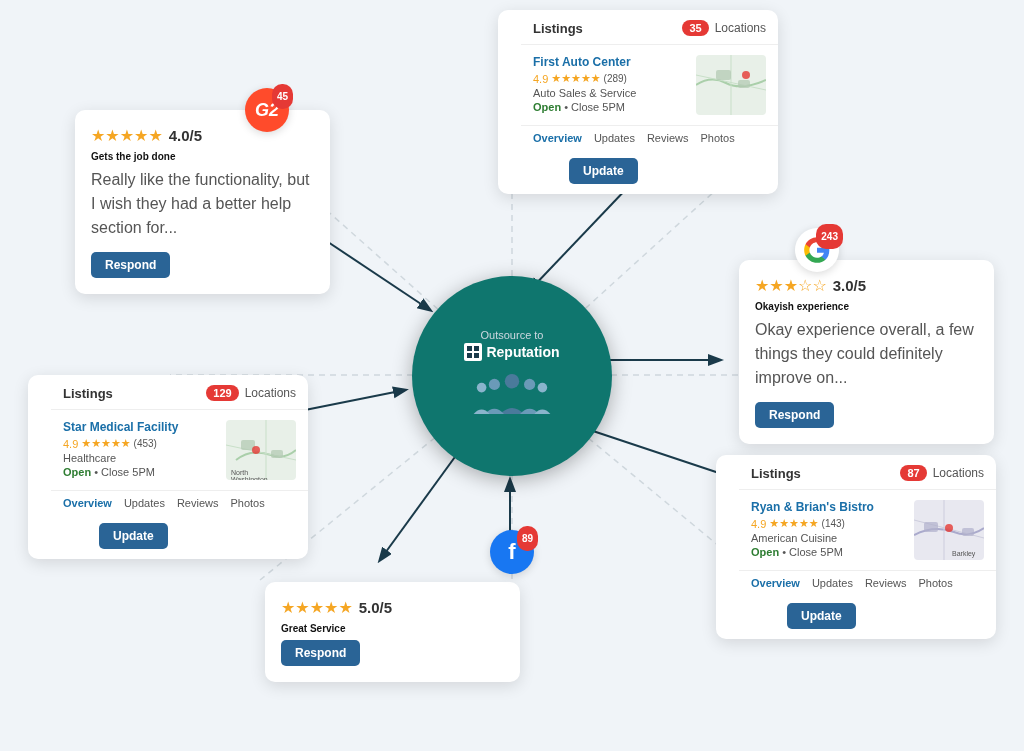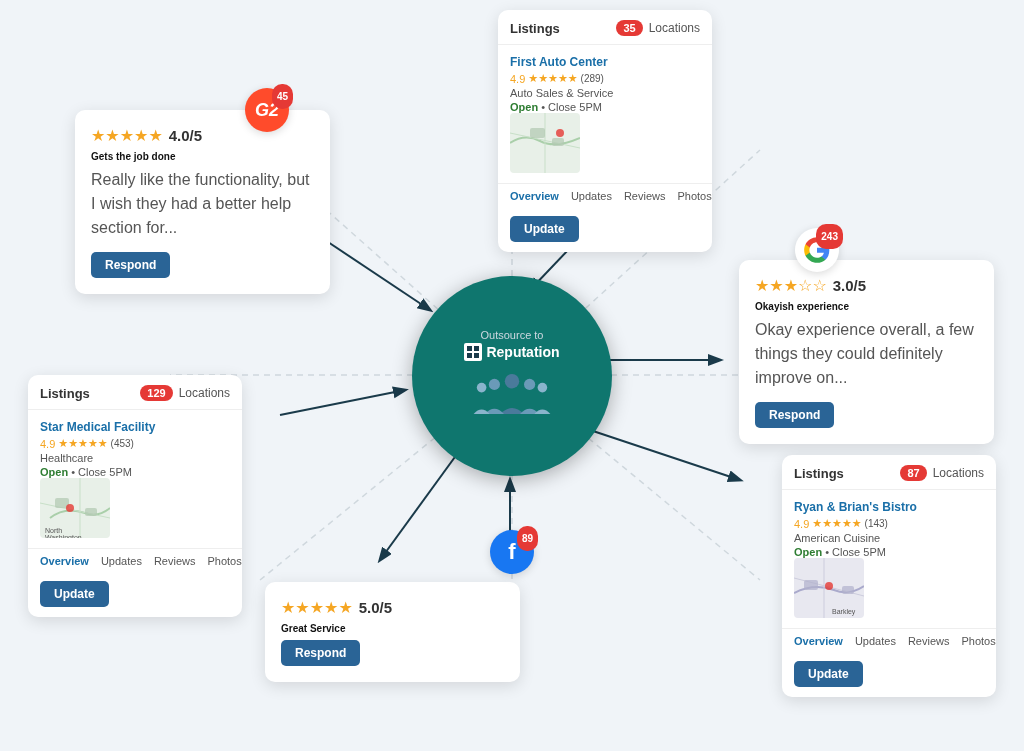--- a/index.html
+++ b/index.html
@@ -117,21 +117,22 @@
       color: white;
       font-size: 12px;
       font-weight: 600;
       padding: 6px 14px;
       border-radius: 5px;
       cursor: pointer;
     }
 
     
     .listings-card {
-      width: 214px;
+      width: 280px;
+      padding-left: 23px;
     }
     .listings-header {
       display: flex;
       align-items: center;
       padding: 10px 12px 8px;
       border-bottom: 1px solid #eee;
       gap: 6px;
     }
     .listings-label {
       font-size: 13px;
@@ -148,21 +149,20 @@
       padding: 2px 7px;
     }
     .locations-text {
       font-size: 12px;
       color: #555;
     }
     .listings-body {
       display: flex;
       padding: 10px 12px;
       gap: 0;
-      flex-direction: column;
     }
     .listings-info { flex: 1; }
     .listing-name {
       font-size: 12px;
       font-weight: 700;
       color: #1a6fa8;
       margin-bottom: 3px;
     }
     .listing-stars {
       color: #f5a623;
@@ -201,20 +201,21 @@
       border-top: 1px solid #eee;
     }
     .listings-tabs span {
       font-size: 11px;
       color: #555;
       cursor: pointer;
     }
     .listings-tabs span.active { color: #1a6fa8; font-weight: 600; }
     .listings-action {
       padding: 6px 12px 10px;
+      margin-left: 36px;
     }
 
     
     .platform-badge {
       position: absolute;
       width: 44px;
       height: 44px;
       border-radius: 50%;
       background: white;
       box-shadow: 0 2px 8px rgba(0,0,0,0.15);

